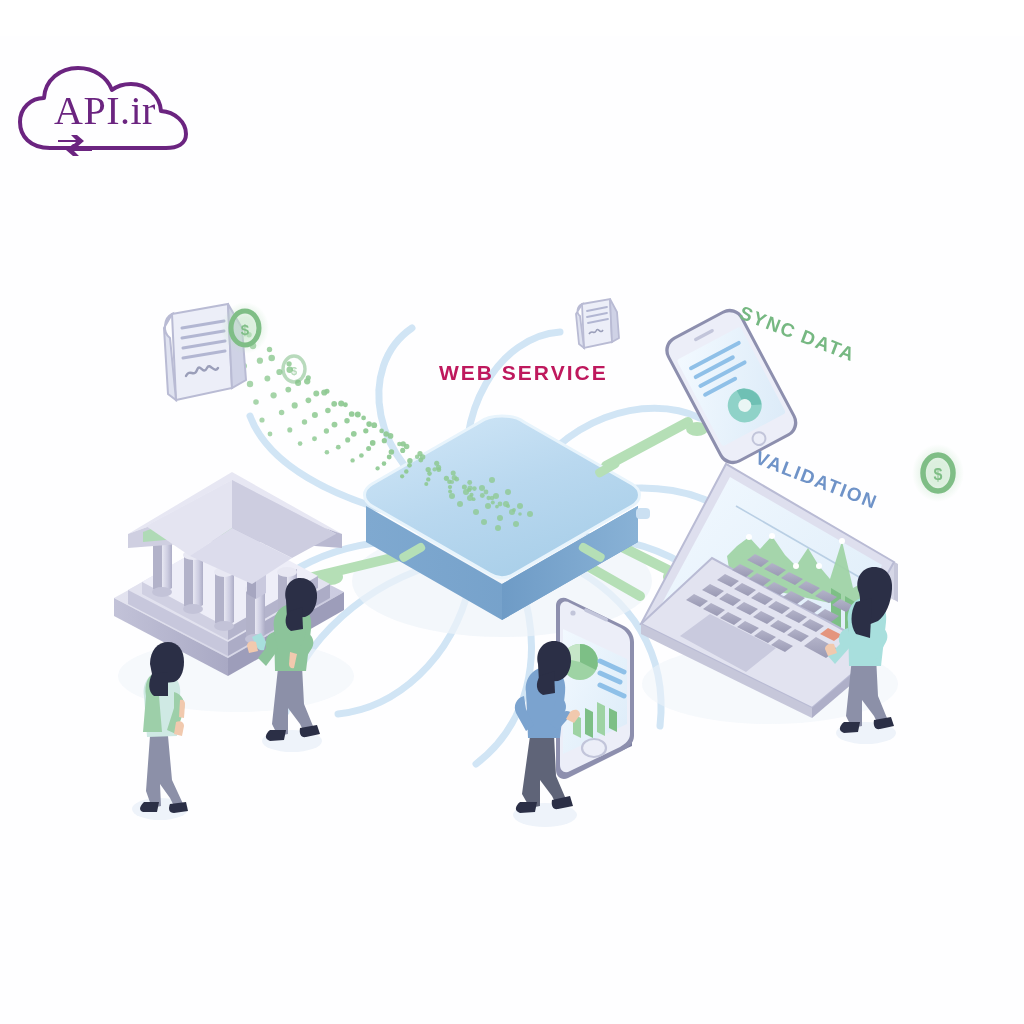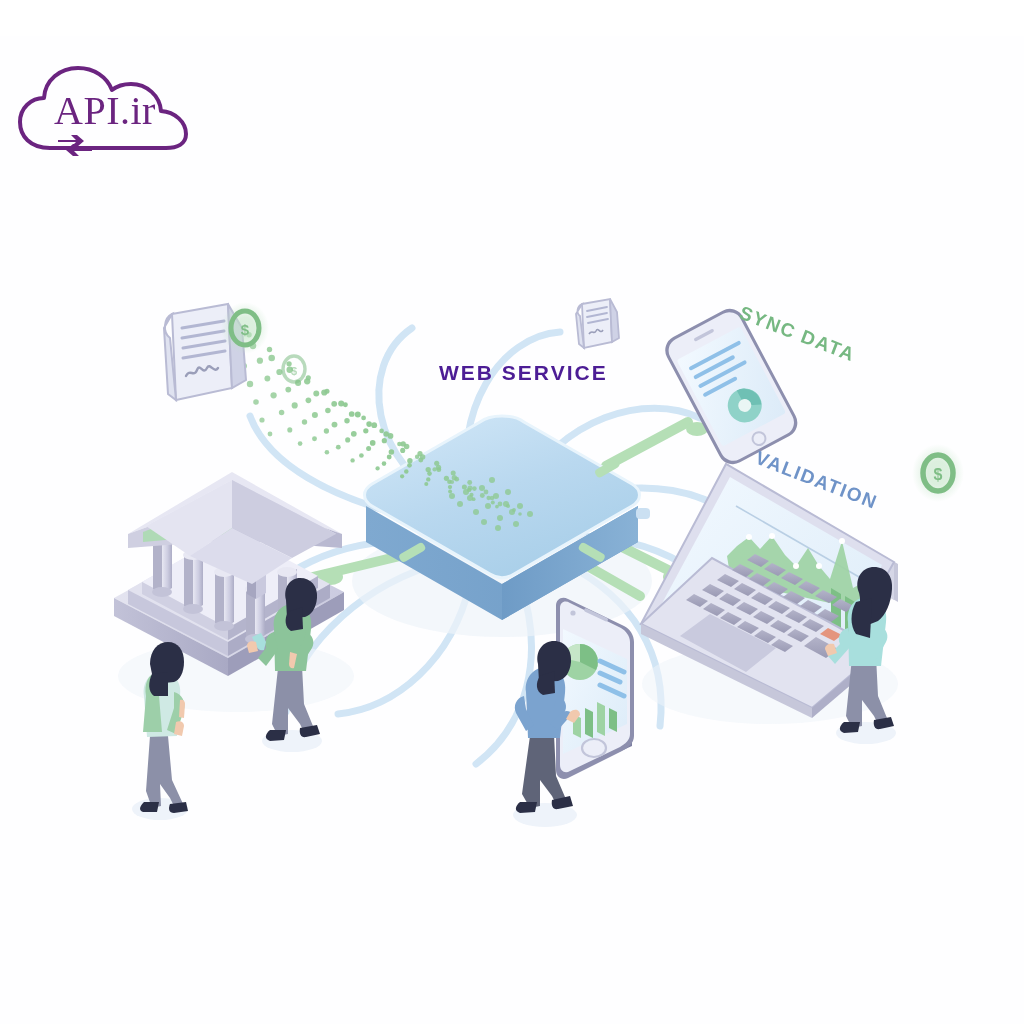--- a/index.html
+++ b/index.html
@@ -9,21 +9,21 @@
   svg{display:block;overflow:visible;}
 
   
   #logo{left:14px;top:16px;width:190px;height:110px;}
   .logo-text{font-family:"Liberation Serif",serif;font-size:40px;fill:#6b2480;
              letter-spacing:.5px;}
 
   
   .lbl{position:absolute;font-weight:700;letter-spacing:1.6px;white-space:nowrap;
        font-family:"Liberation Sans",sans-serif;}
-  #lbl-web{left:439px;top:325px;font-size:21px;color:#4c1d95;letter-spacing:2px;}
+  #lbl-web{left:439px;top:325px;font-size:21px;color:#be185d;letter-spacing:2px;}
   #lbl-sync{left:744px;top:266px;font-size:19px;color:#76b882;
             transform:rotate(21deg);transform-origin:left top;}
   #lbl-valid{left:760px;top:411px;font-size:19px;color:#6f93c8;
              transform:rotate(21deg);transform-origin:left top;}
 
   #scene{position:absolute;left:0;top:0;width:1024px;height:1024px;}
 </style>
 </head>
 <body>
 

